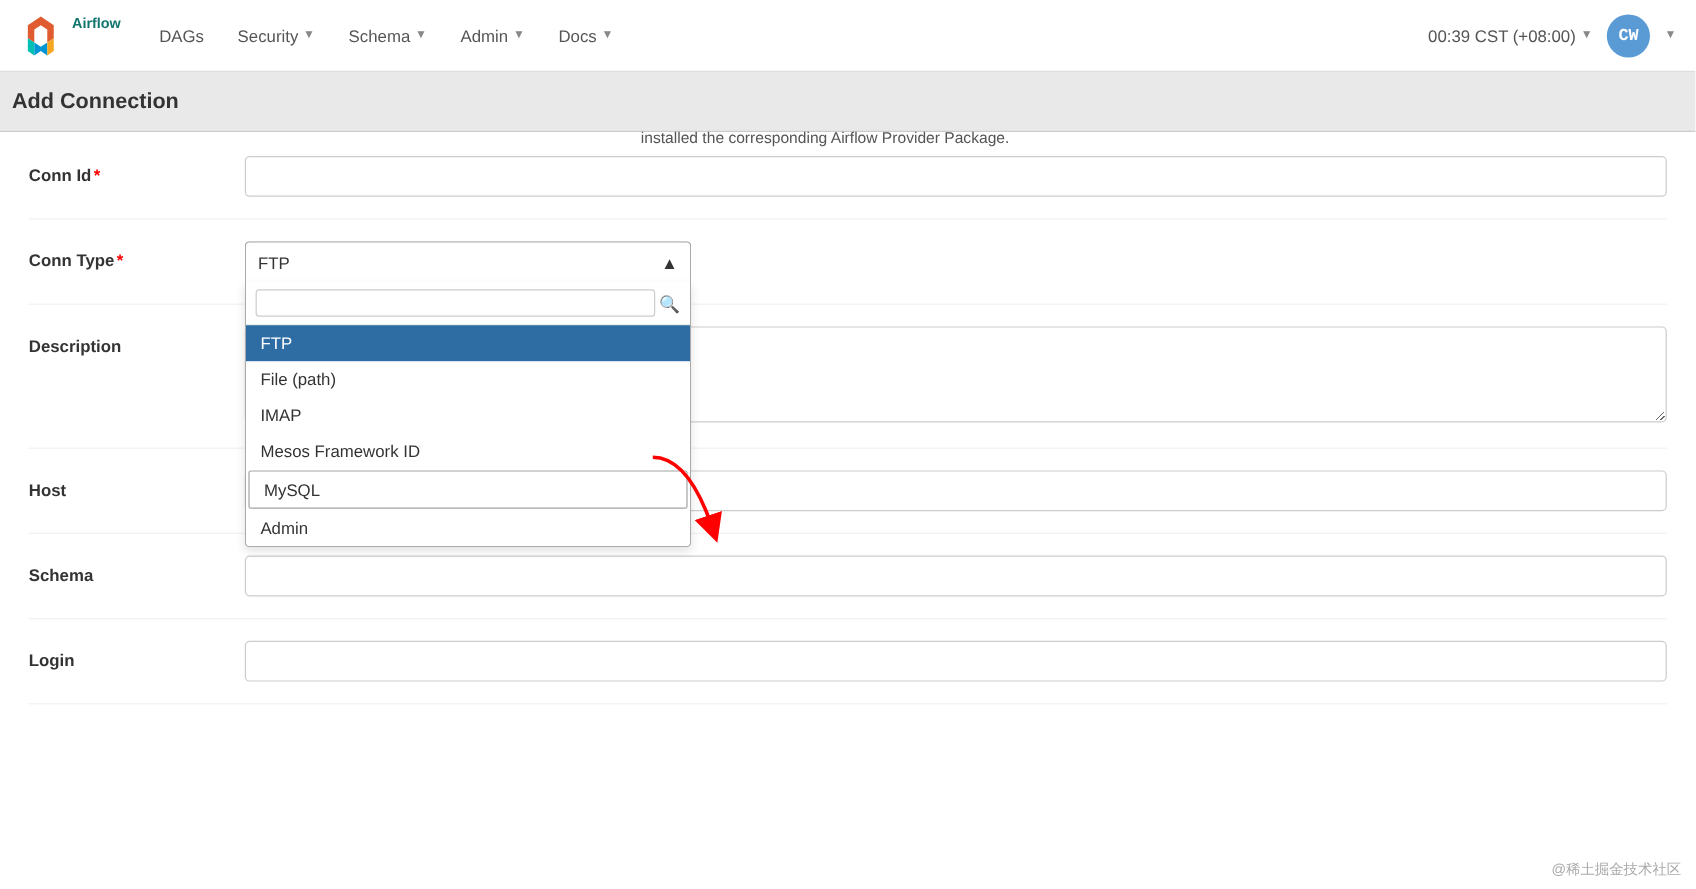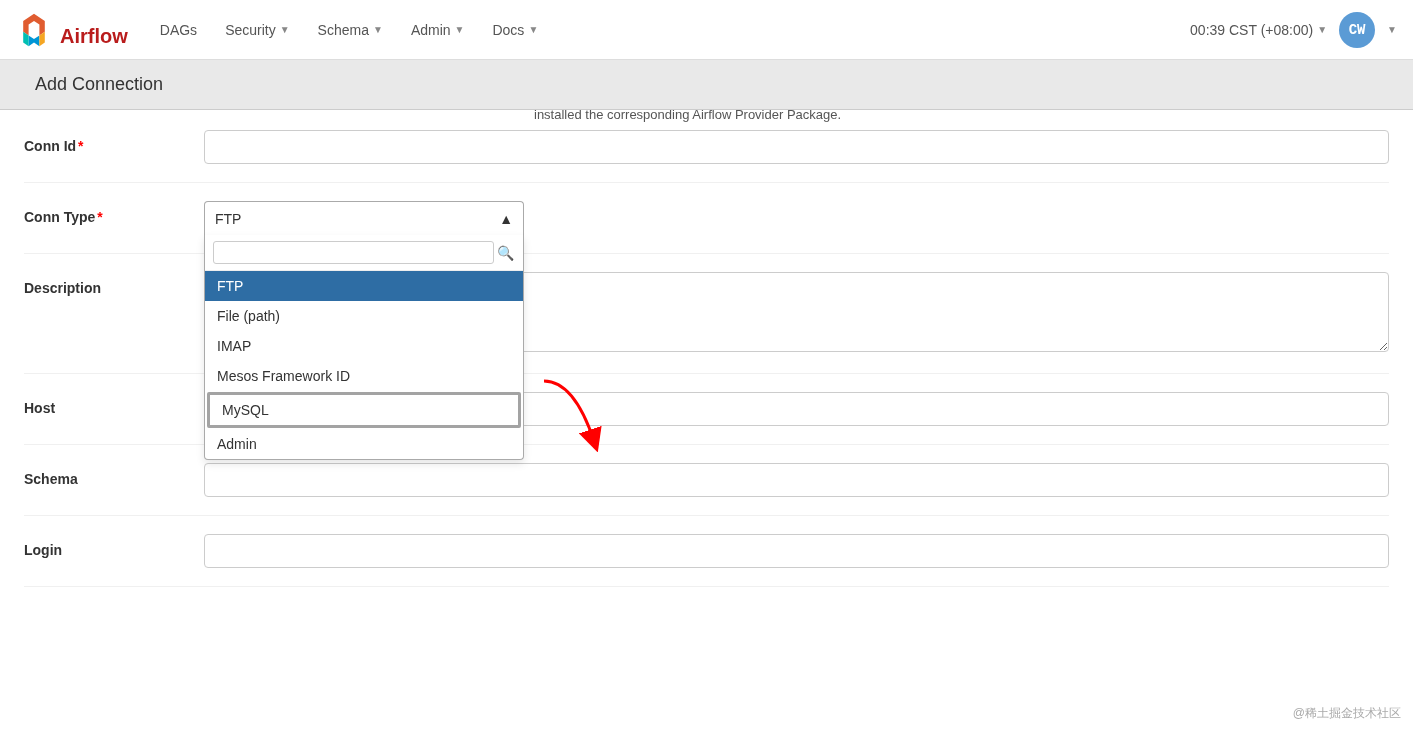--- a/index.html
+++ b/index.html
@@ -9,25 +9,25 @@
     .navbar {
       display: flex;
       align-items: center;
       background: #fff;
       border-bottom: 1px solid #ddd;
       padding: 0 16px;
       height: 60px;
     }
     .navbar-brand {
       display: flex;
-      align-items: flex-end;
+      align-items: flex-start;
       margin-right: 20px;
       text-decoration: none;
-      color: #b91c1c;
-      font-size: 20px;
+      color: #0f766e;
+      font-size: 12px;
       font-weight: bold;
     }
     .airflow-logo {
       width: 36px;
       height: 36px;
       margin-right: 8px;
     }
     .nav-items {
       display: flex;
       align-items: center;
@@ -68,24 +68,24 @@
       font-weight: bold;
       font-size: 14px;
       cursor: pointer;
       font-family: Liberation Mono, monospace;
     }
     .chevron { font-size: 10px; color: #888; }
 
     
     .page-header {
       background: #e9e9e9;
-      padding: 14px 35px;
+      padding: 14px 10px;
       border-bottom: 1px solid #ccc;
       font-size: 18px;
-      font-weight: 400;
+      font-weight: 700;
       color: #333;
     }
 
     
     .main-content {
       padding: 20px 24px;
       background: #fff;
     }
 
     
@@ -127,21 +127,21 @@
       border: 1px solid #ccc;
       border-radius: 4px;
       padding: 6px 10px;
       font-size: 14px;
       resize: vertical;
       outline: none;
     }
 
     
     .select-box {
-      width: 320px;
+      width: 372px;
       position: relative;
     }
     .select-trigger {
       display: flex;
       align-items: center;
       justify-content: space-between;
       border: 1px solid #aaa;
       border-bottom: none;
       border-radius: 4px 4px 0 0;
       padding: 6px 10px;
@@ -183,37 +183,37 @@
     .dropdown-item {
       padding: 7px 12px;
       cursor: pointer;
       font-size: 14px;
     }
     .dropdown-item.selected {
       background: #2e6da4;
       color: #fff;
     }
     .dropdown-item.highlighted {
-      border: 3px solid #a3a3a3;
+      border: 1px solid #a3a3a3;
       margin: 1px 2px;
       border-radius: 2px;
     }
 
     
     .provider-note {
       color: #555;
       font-size: 13px;
       margin-top: 4px;
       margin-left: 4px;
     }
 
     
     .watermark {
       position: fixed;
-      bottom: 19px;
+      bottom: 8px;
       right: 12px;
       font-size: 12px;
       color: #aaa;
     }
   </style>
 </head>
 <body>
 
 <nav class="navbar">
   <a class="navbar-brand">

